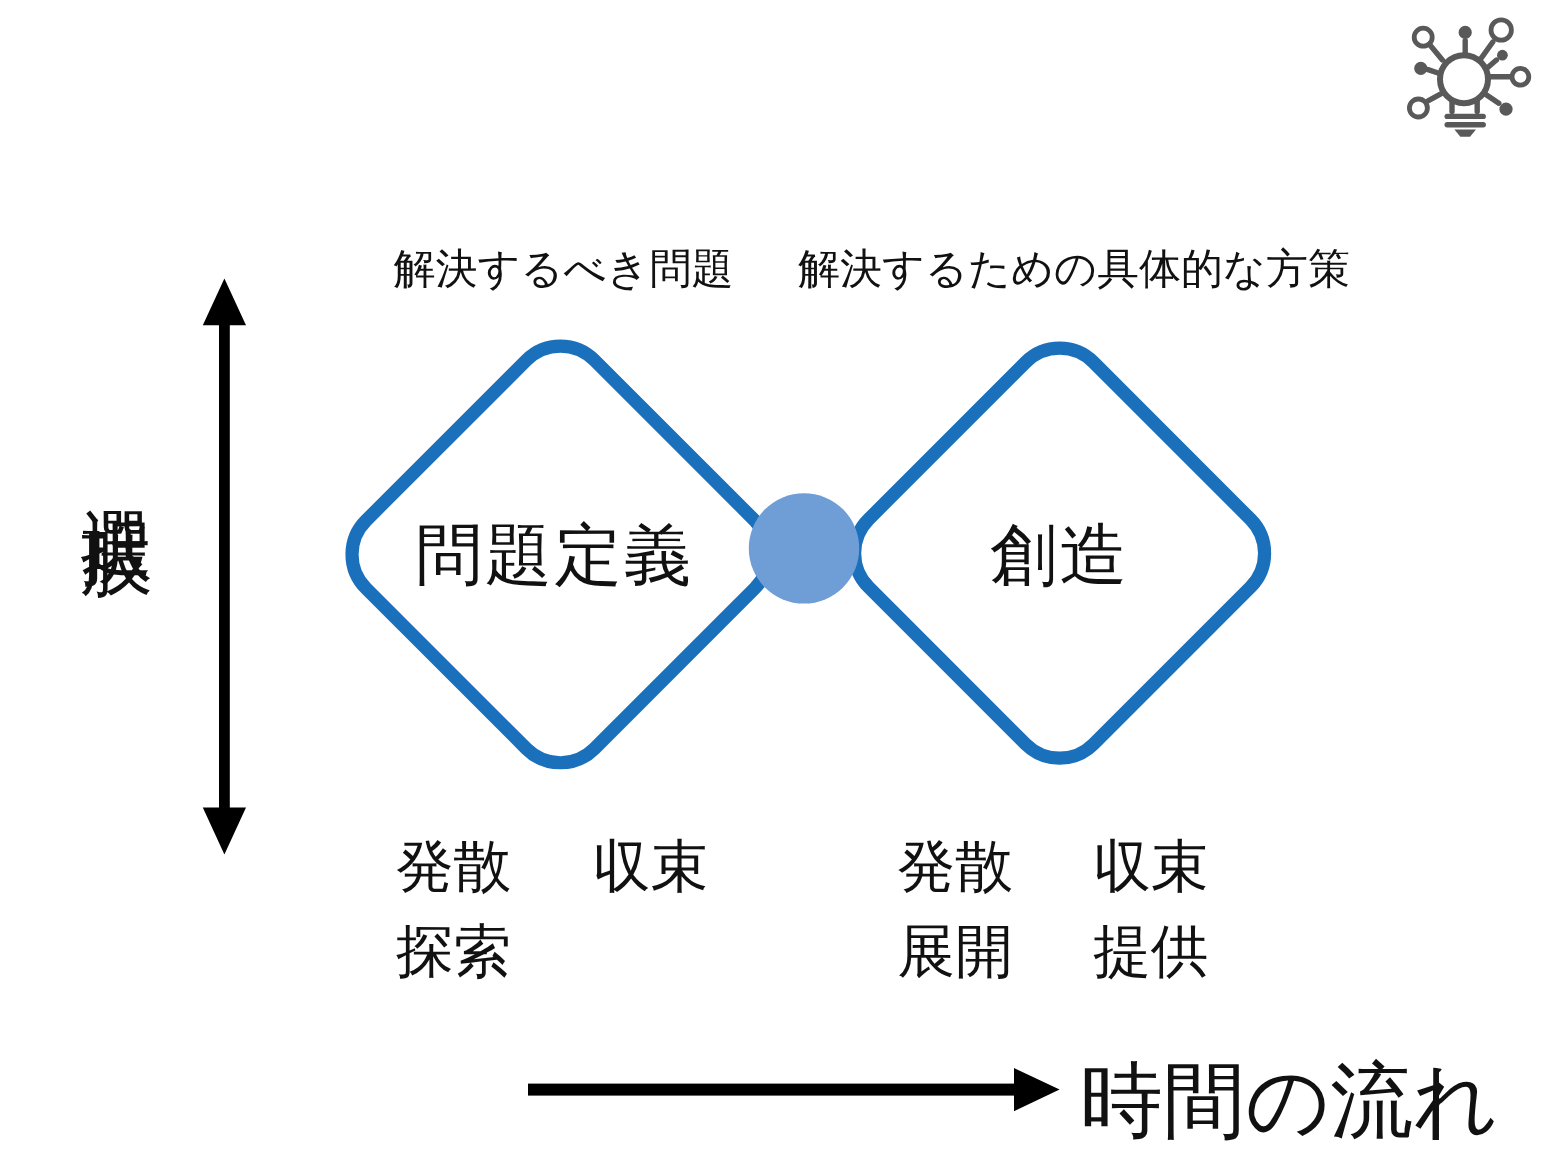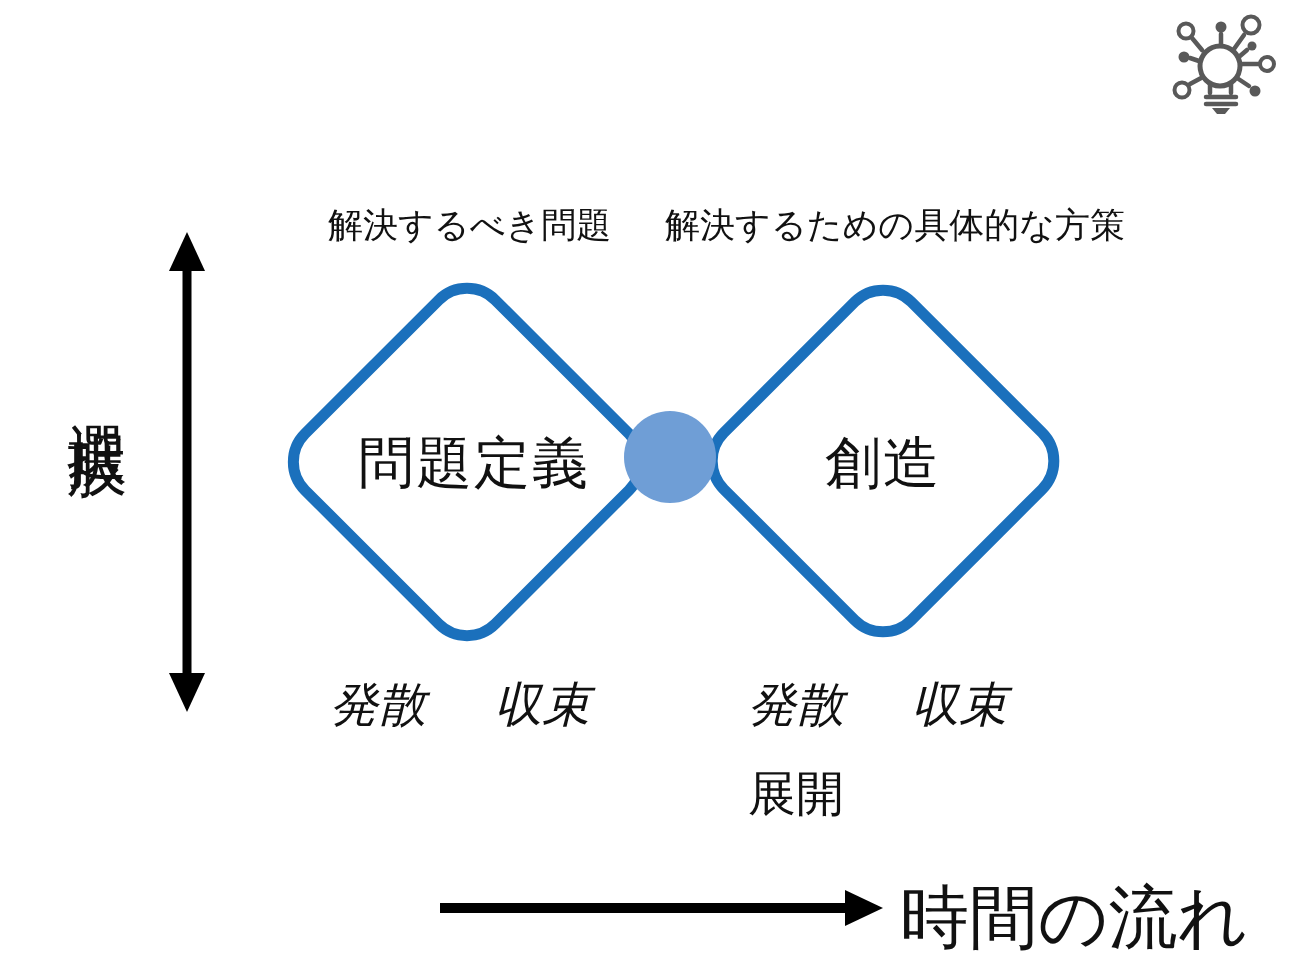--- a/index.html
+++ b/index.html
@@ -52,27 +52,27 @@
     letter-spacing: 8px;
     line-height: 1.1;
   }
   .diamond-label {
     font-size: 56px;
     line-height: 1.1;
     top: 432px;
     text-align: center;
     letter-spacing: 2px;
   }
-  .diamond-label-left  { left: 344px; width: 260px; }
+  .diamond-label-left  { left: 332px; width: 260px; }
   .diamond-label-right { left: 753px; width: 260px; }
   .phase {
     font-size: 48px;
     line-height: 54px;
   }
-  .p-r1 { top: 678px; font-style: italic; }
+  .p-r1 { top: 696px; }
   .p-r2 { top: 767px; }
   .p-l1 { left: 330px; }
   .p-l2 { left: 494px; }
   .p-r3 { left: 748px; }
   .p-r4 { left: 911px; }
   .x-axis-label {
     left: 900px;
     top: 880px;
     font-size: 69px;
     line-height: 1.1;
@@ -140,20 +140,22 @@
   <div class="txt caption caption-left">解決するべき問題</div>
   <div class="txt caption caption-right">解決するための具体的な方策</div>
 
   <div class="txt y-axis-label">選択肢</div>
 
   <div class="txt diamond-label diamond-label-left">問題定義</div>
   <div class="txt diamond-label diamond-label-right">創造</div>
 
   <div class="txt phase p-r1 p-l1">発散</div>
   <div class="txt phase p-r1 p-l2">収束</div>
+  <div class="txt phase p-r2 p-l1">探索</div>
 
   <div class="txt phase p-r1 p-r3">発散</div>
   <div class="txt phase p-r1 p-r4">収束</div>
   <div class="txt phase p-r2 p-r3">展開</div>
+  <div class="txt phase p-r2 p-r4">提供</div>
 
   <div class="txt x-axis-label">時間の流れ</div>
 
 </div>
 
 </body></html>

